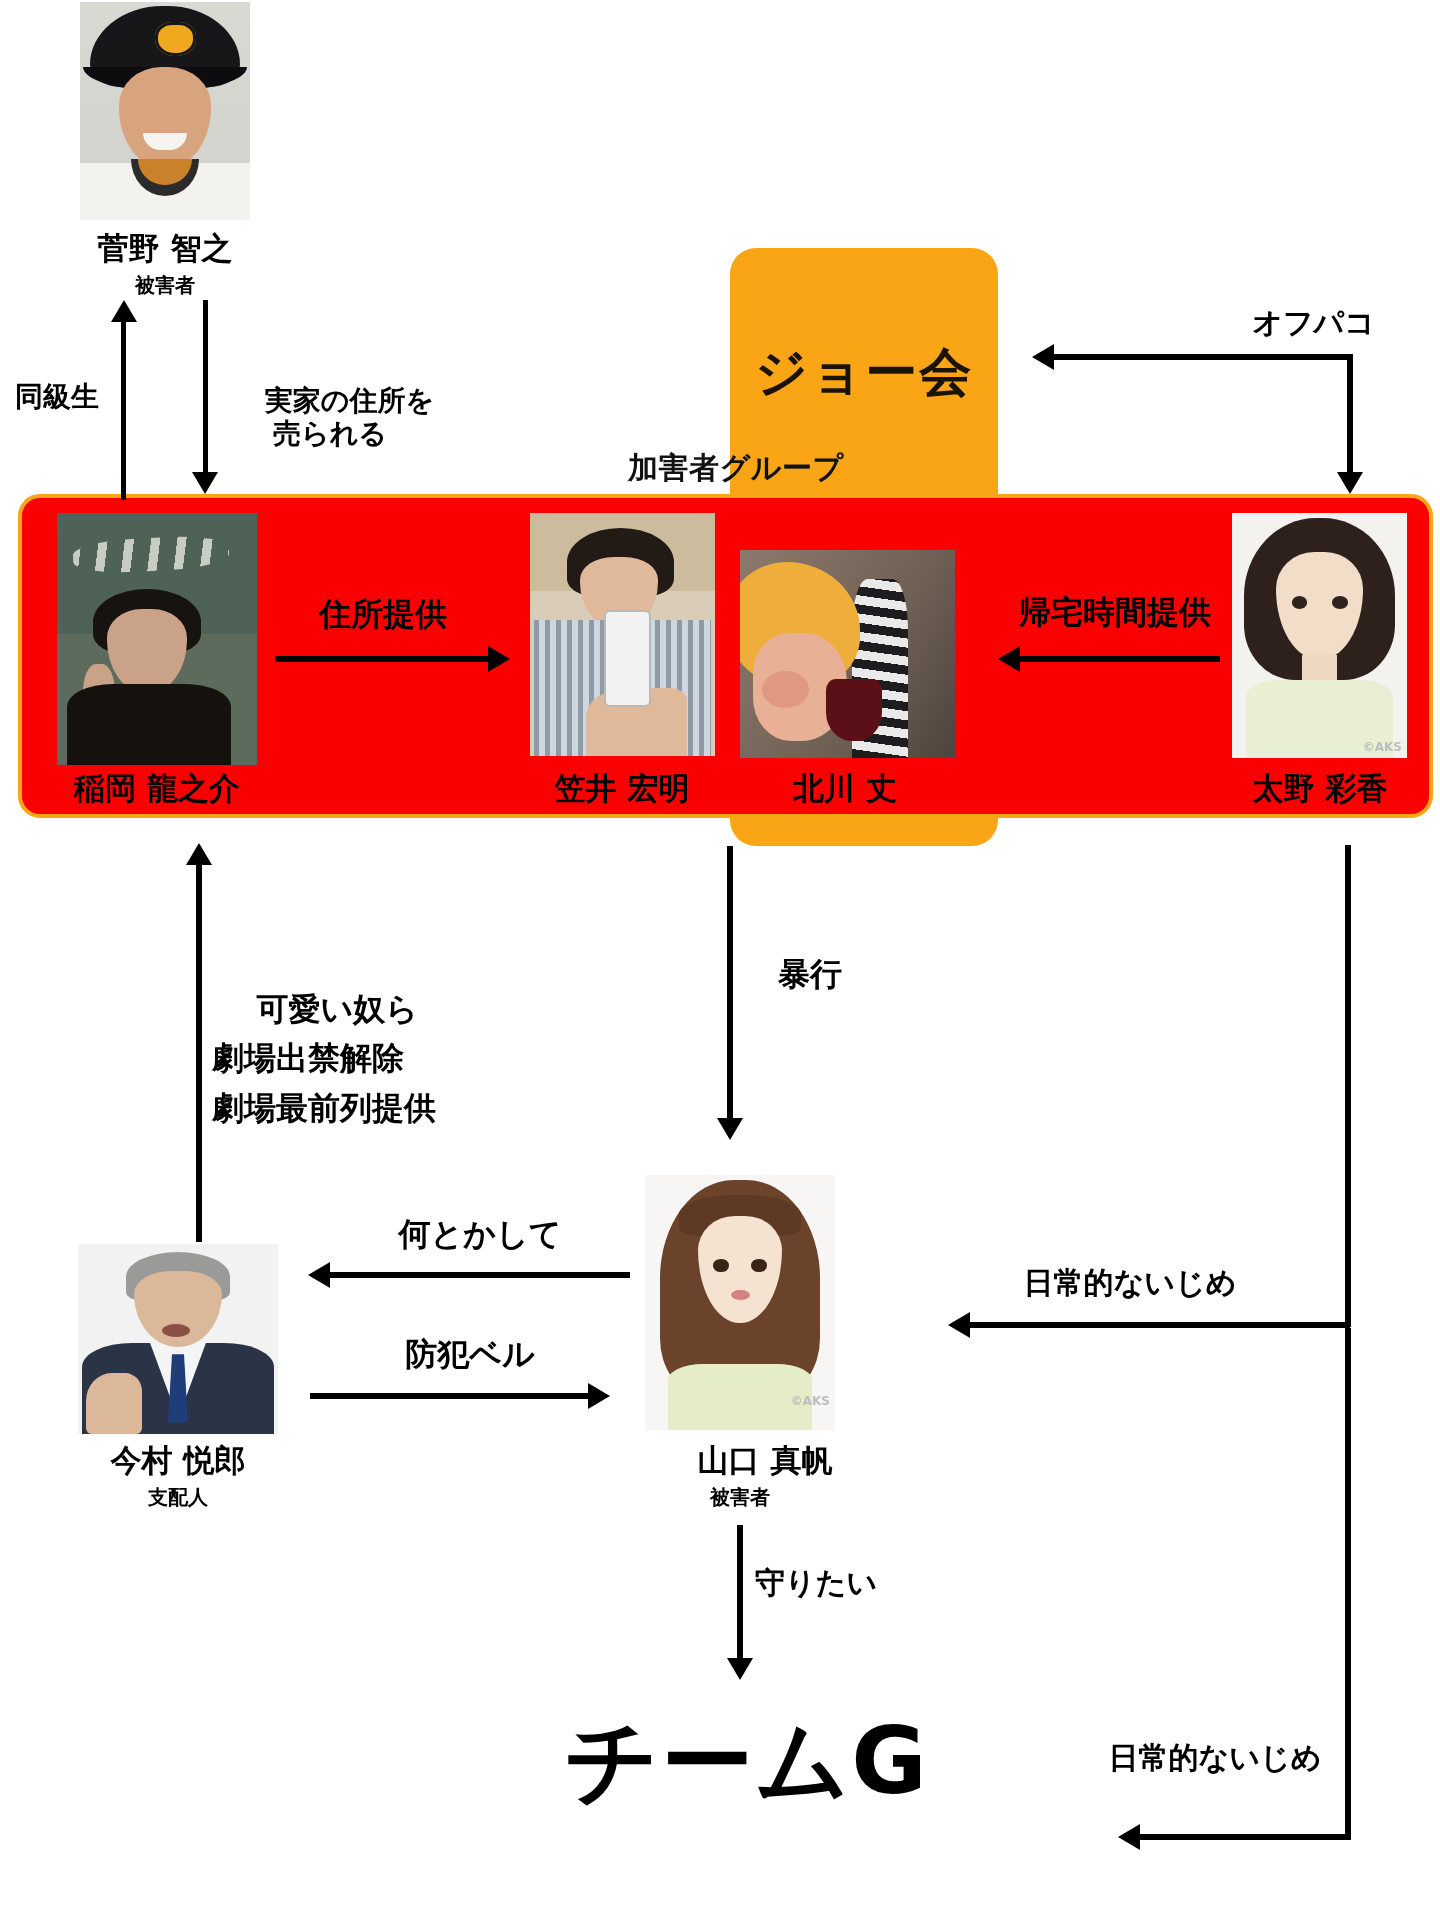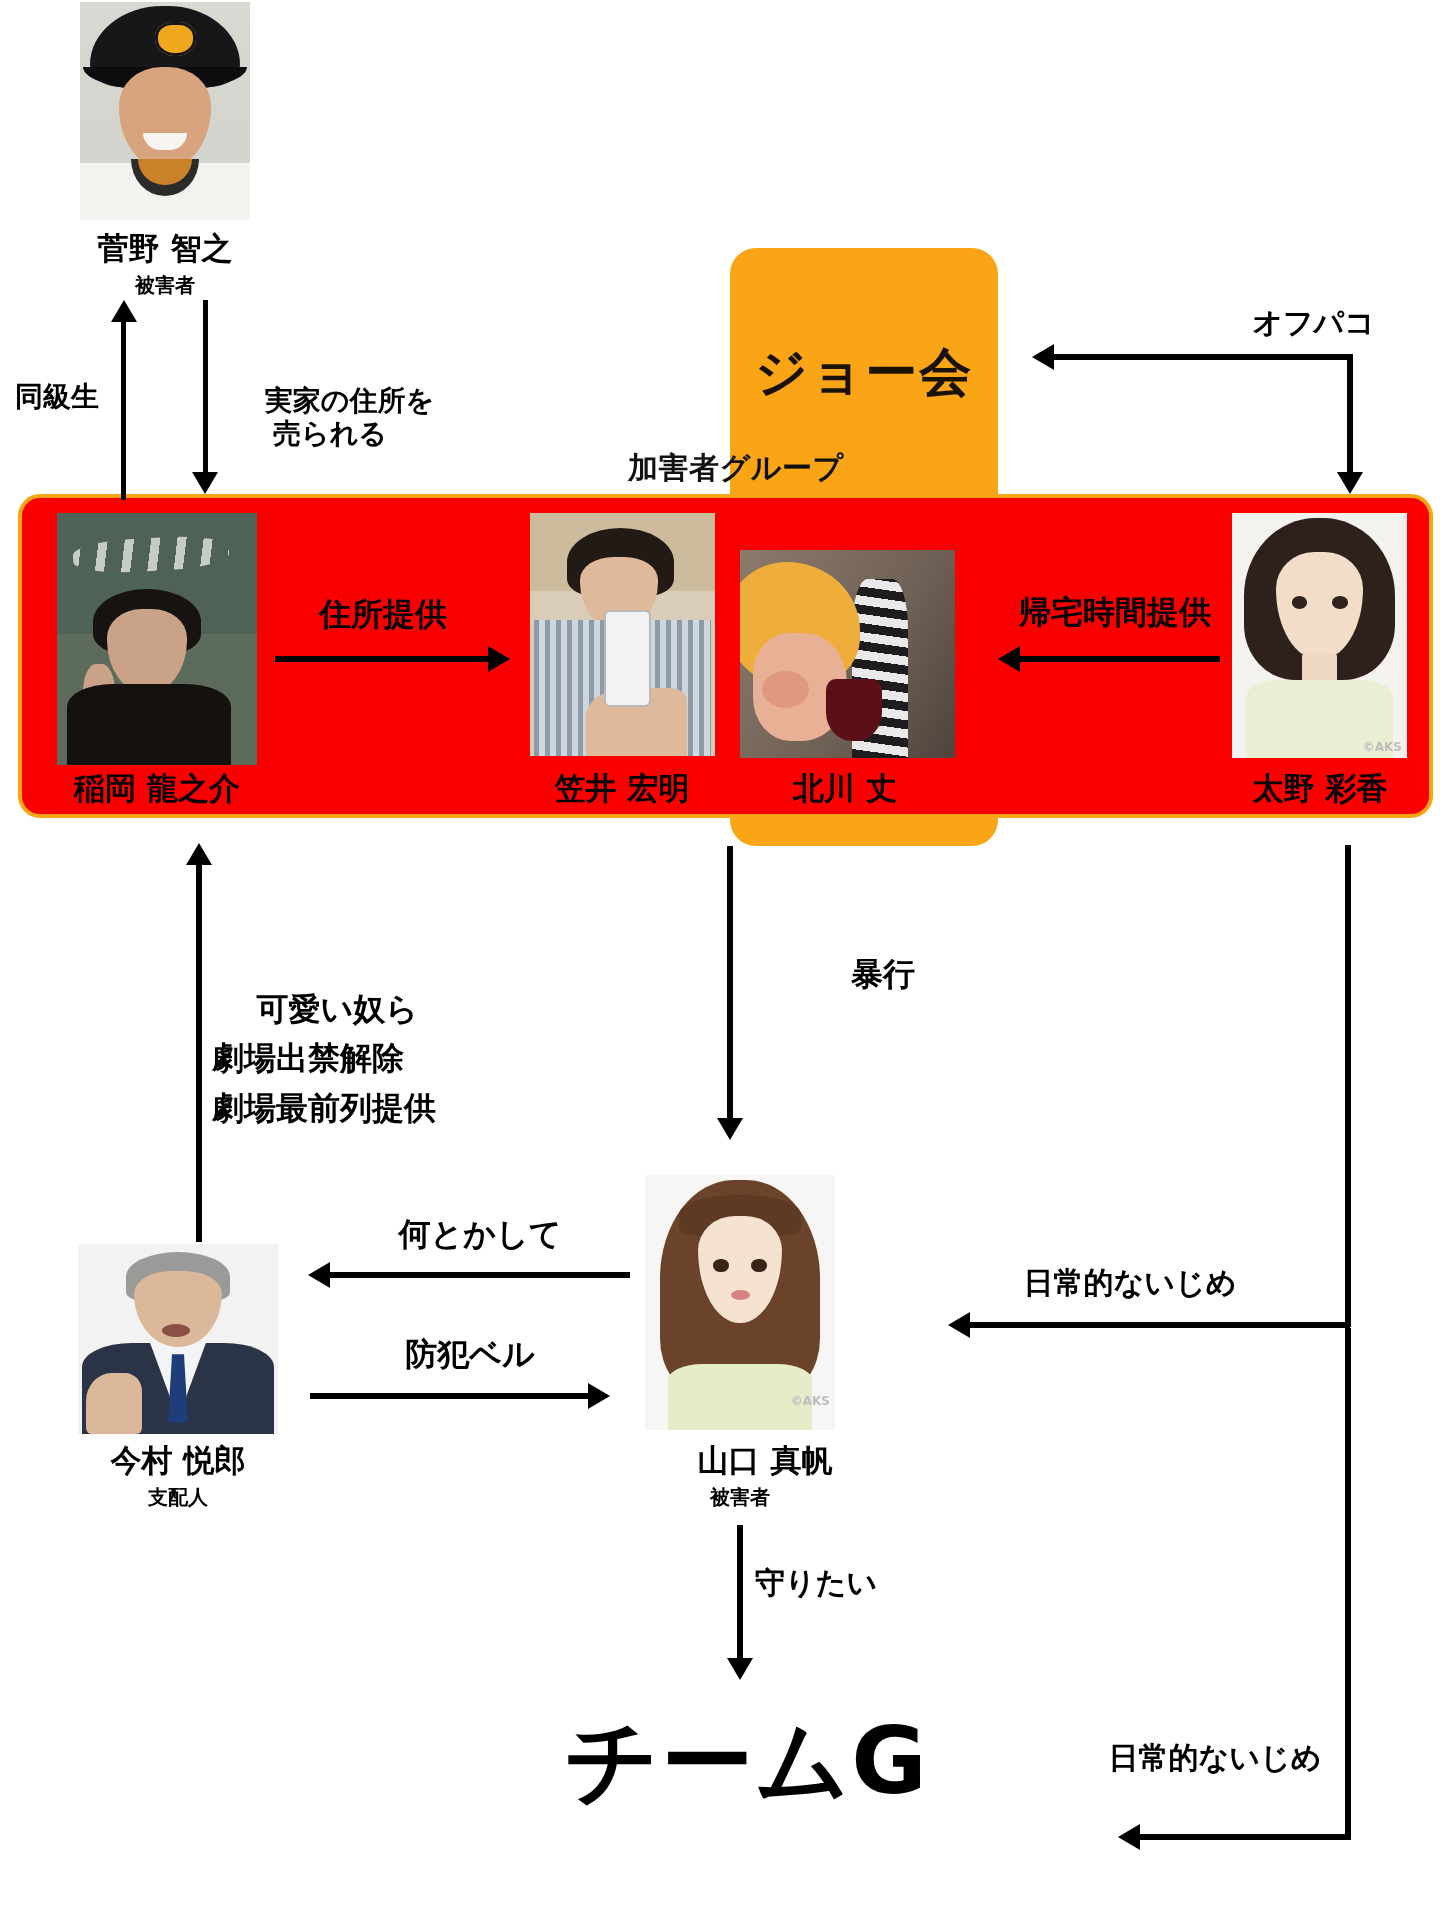--- a/index.html
+++ b/index.html
@@ -432,21 +432,21 @@
   <div class="ln" style="left:196px; top:862px; width:6px; height:380px;"></div>
   <div class="ahead up" style="left:186px; top:843px;"></div>
   <div class="abs edge-label" style="left:212px; top:935px; width:320px; text-align:left; font-size:32px; line-height:1.55;">
     <span style="white-space:pre-line;">可愛い奴ら
 劇場出禁解除
 劇場最前列提供</span>
   </div>
 
   <div class="ln" style="left:727px; top:846px; width:6px; height:280px;"></div>
   <div class="ahead down" style="left:717px; top:1118px;"></div>
-  <div class="abs edge-label" style="left:745px; top:955px; width:130px; text-align:right; font-size:32px;margin-left:40px;">暴行</div>
+  <div class="abs edge-label" style="left:745px; top:955px; width:130px; text-align:center; font-size:32px;">暴行</div>
 
   <div class="photo ph-imamura" style="left:78px; top:1244px; width:200px; height:190px;">
     <div class="sub suit"></div>
     <div class="sub shirtv"></div>
     <div class="sub tie"></div>
     <div class="sub hair"></div>
     <div class="sub face"></div>
     <div class="sub mouth"></div>
     <div class="sub hand"></div>
   </div>

